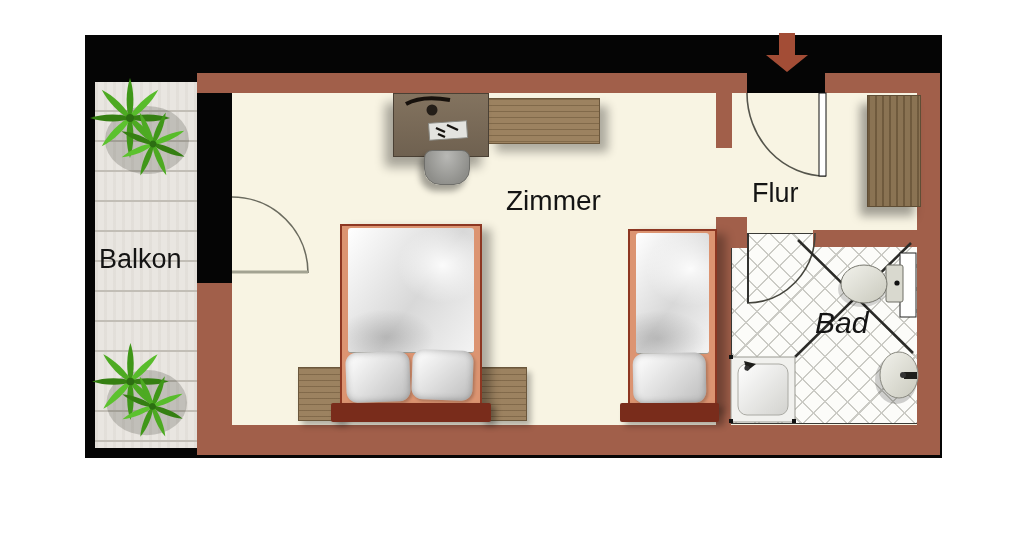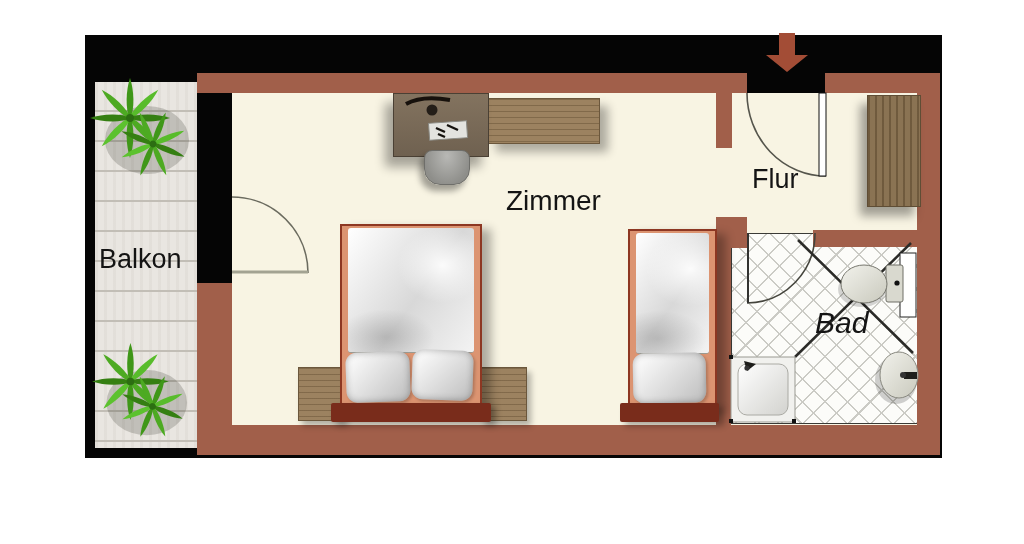--- a/index.html
+++ b/index.html
@@ -101,21 +101,21 @@
   #headboard-double { left:331px; top:403px; width:160px; height:19px; }
   #headboard-single { left:620px; top:403px; width:99px;  height:19px; }
 
   
   #overlay { left:0; top:0; width:1024px; height:544px; pointer-events:none; }
 
   
   .room-label { color:#141414; white-space:nowrap; }
   #label-balkon { left:99px;  top:244px; font-size:27px; }
   #label-zimmer { left:506px; top:185px; font-size:28px; }
-  #label-flur   { left:752px; top:164px; font-size:27px; }
+  #label-flur   { left:752px; top:178px; font-size:27px; }
   #label-bad    { left:815px; top:306px; font-size:30px;font-style:italic; }
 </style>
 </head>
 <body>
 
 <div id="plan">
 
   <div class="abs" id="plate"></div>
 
   <div class="abs" id="deck"></div>

